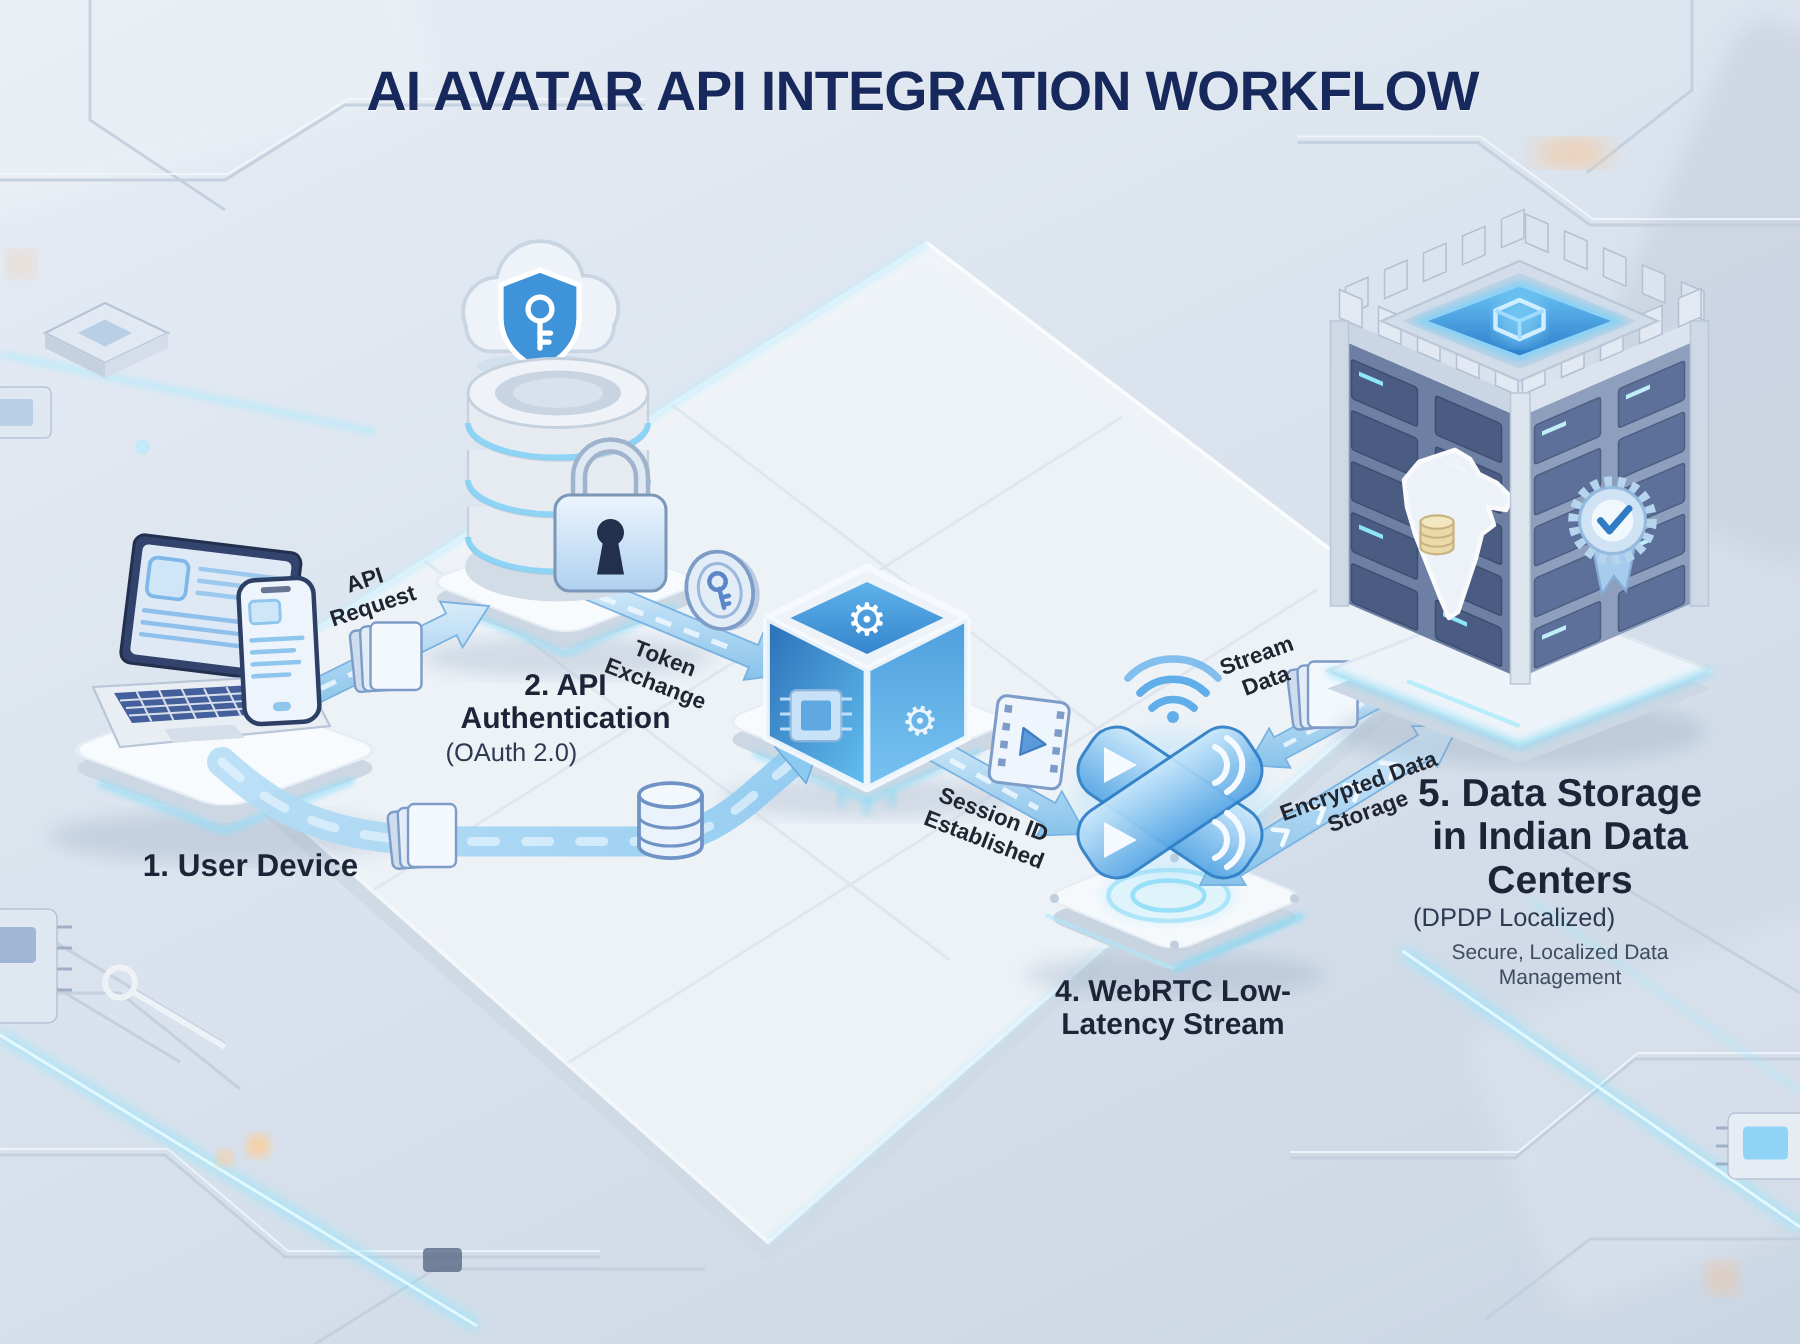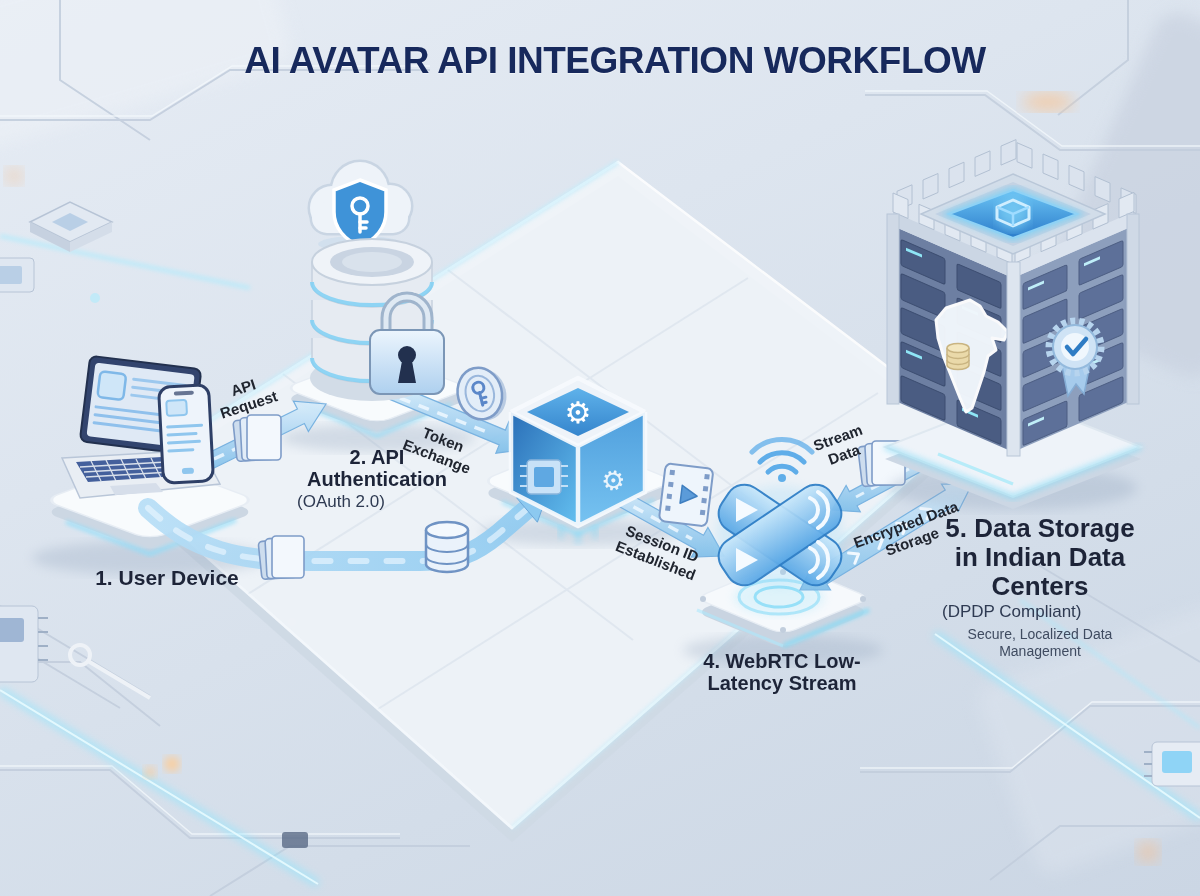--- a/index.html
+++ b/index.html
@@ -647,21 +647,21 @@
 
   <div class="abs" style="left:504px;top:546px;width:148px">
   </div>
 
   <div class="abs" style="left:688px;top:650px;width:188px">
     <div class="step-label">4. WebRTC Low-Latency Stream</div>
   </div>
 
   <div class="abs" style="left:942px;top:514px;width:196px">
     <div class="step-label" style="font-size:26px">5. Data Storage in Indian Data Centers</div>
-    <div class="step-note">(DPDP Compliant)</div>
+    <div class="step-note">(DPDP Localized)</div>
     <div class="step-sub">Secure, Localized Data Management</div>
   </div>
 
   <div class="abs conn-label" style="left:246px;top:396px;width:78px;--r:-18deg">API Request</div>
   <div class="abs conn-label" style="left:440px;top:448px;width:88px;--r:21deg">Token Exchange</div>
   <div class="abs conn-label" style="left:659px;top:552px;width:102px;--r:21deg">Session ID Established</div>
   <div class="abs conn-label" style="left:841px;top:446px;width:70px;--r:-20deg">Stream Data</div>
   <div class="abs conn-label" style="left:909px;top:533px;width:120px;--r:-20deg">Encrypted Data Storage</div>
 
 </div>

